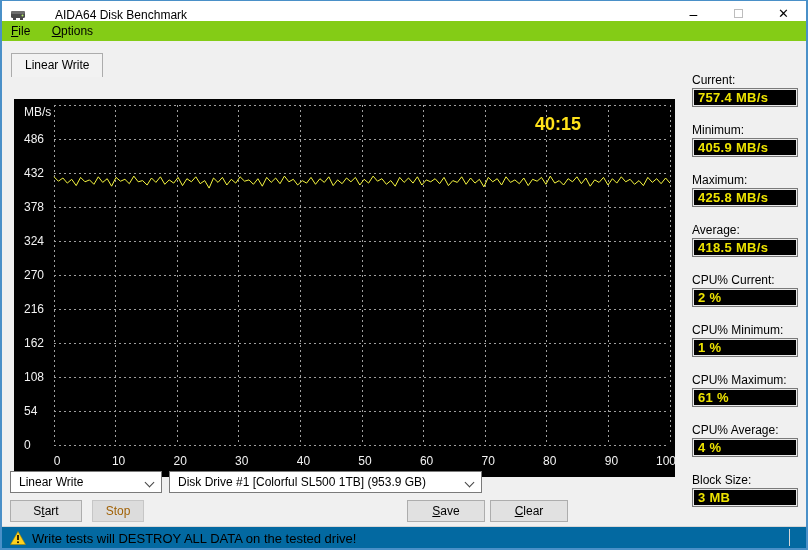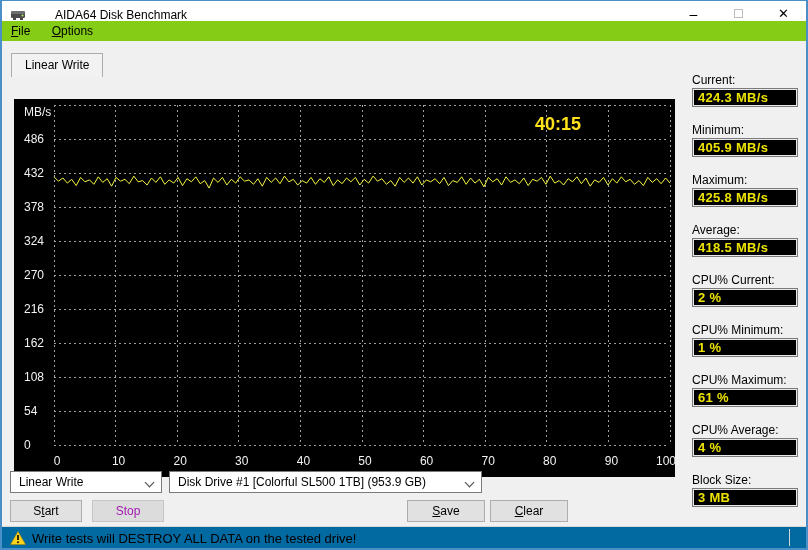--- a/index.html
+++ b/index.html
@@ -39,21 +39,21 @@
   .combo { position:absolute; top:470px; height:22px; background:#fff; border:1px solid #7a7a7a;
            font-size:12px; line-height:20px; padding-left:8px; white-space:nowrap; overflow:hidden; }
   #combo-test { left:8px; width:152px; }
   #combo-drive { left:167px; width:313px; }
   .chev { position:absolute; right:8px; top:7px; width:7px; height:7px;
           border-right:1px solid #444; border-bottom:1px solid #444; transform:rotate(45deg); }
   
   .btn { position:absolute; top:499px; height:22px; background:#e1e1e1; border:1px solid #adadad;
          font-size:12px; text-align:center; line-height:20px; }
   #btn-start { left:8px;  width:72px; }
-  #btn-stop  { left:90px; width:72px; background:#dcdcdc; border-color:#c6c6c6; color:#a21caf; }
+  #btn-stop  { left:90px; width:52px; background:#dcdcdc; border-color:#c6c6c6; color:#a16207; }
   #btn-save  { left:405px; width:78px; }
   #btn-clear { left:488px; width:78px; }
   .btn u, .menu-item u { text-decoration:underline; text-underline-offset:1px; }
   
   #statusbar { position:absolute; left:0; right:0; bottom:0; height:22px; background:#0369a1; border-top:1px solid #d7d7d7; }
   #status-icon { position:absolute; left:8px; top:4px; }
   #status-text { position:absolute; left:30px; top:4px; font-size:13px; color:#000; white-space:nowrap; }
   #status-divider { position:absolute; right:16px; top:2px; bottom:2px; width:1px; background:#d5d5d5; }
 </style>
 </head>
@@ -129,21 +129,21 @@
         <text x="535.8" y="366" fill="#f2f2f2" font-size="12" text-anchor="middle">80</text>
         <text x="597.4" y="366" fill="#f2f2f2" font-size="12" text-anchor="middle">90</text>
         <text x="659" y="366" fill="#f2f2f2" font-size="12" text-anchor="middle">100 %</text>
         <text x="544" y="31" fill="#ffe21a" font-size="18" font-weight="bold" text-anchor="middle">40:15</text>
         <polyline points="40.0,77.8 44.4,82.2 48.9,79.0 53.3,84.1 57.7,80.3 62.2,86.6 66.6,78.4 71.0,82.8 75.5,80.9 79.9,85.3 84.3,77.8 88.7,83.4 93.2,79.7 97.6,87.2 102.0,78.4 106.5,82.2 110.9,80.3 115.3,84.7 119.8,77.1 124.2,82.8 128.6,81.6 133.1,86.0 137.5,79.0 141.9,83.4 146.4,77.8 150.8,85.3 155.2,80.9 159.7,84.1 164.1,78.4 168.5,86.6 172.9,79.7 177.4,82.8 181.8,77.8 186.2,84.7 190.7,81.6 195.1,89.1 199.5,79.0 204.0,83.4 208.4,78.4 212.8,86.0 217.3,80.3 221.7,84.1 226.1,77.8 230.6,82.2 235.0,80.9 239.4,85.3 243.9,79.7 248.3,87.2 252.7,78.4 257.2,83.4 261.6,79.0 266.0,84.7 270.4,77.1 274.9,82.8 279.3,80.3 283.7,86.0 288.2,81.6 292.6,84.1 297.0,78.4 301.5,85.3 305.9,79.7 310.3,83.4 314.8,77.8 319.2,86.6 323.6,80.9 328.1,84.7 332.5,79.0 336.9,82.8 341.4,78.4 345.8,86.0 350.2,80.3 354.6,84.1 359.1,77.1 363.5,82.2 367.9,79.7 372.4,85.3 376.8,81.6 381.2,87.2 385.7,78.4 390.1,83.4 394.5,79.0 399.0,84.1 403.4,77.8 407.8,86.0 412.3,80.9 416.7,82.8 421.1,79.7 425.6,84.7 430.0,78.4 434.4,86.6 438.8,81.6 443.3,83.4 447.7,77.8 452.1,85.3 456.6,79.0 461.0,84.1 465.4,80.3 469.9,87.9 474.3,78.4 478.7,82.8 483.2,79.7 487.6,86.0 492.0,77.8 496.5,83.4 500.9,80.9 505.3,84.7 509.8,79.0 514.2,86.6 518.6,80.3 523.1,82.2 527.5,78.4 531.9,85.3 536.3,77.1 540.8,84.1 545.2,81.6 549.6,86.0 554.1,79.7 558.5,82.8 562.9,77.8 567.4,84.7 571.8,79.0 576.2,87.2 580.7,80.9 585.1,83.4 589.5,78.4 594.0,86.0 598.4,79.7 602.8,84.1 607.3,77.8 611.7,82.8 616.1,80.3 620.5,85.3 625.0,81.6 629.4,86.6 633.8,78.4 638.3,83.4 642.7,79.7 647.1,84.7 651.6,79.0 656.0,84.1" fill="none" stroke="#f6f640" stroke-width="1"></polyline>
       </svg></div>
 
   <div id="stats">
       <div class="stat-group">
         <div class="stat-label">Current:</div>
-        <div class="stat-value">424.3 MB/s</div>
+        <div class="stat-value">757.4 MB/s</div>
       </div>
       <div class="stat-group">
         <div class="stat-label">Minimum:</div>
         <div class="stat-value">405.9 MB/s</div>
       </div>
       <div class="stat-group">
         <div class="stat-label">Maximum:</div>
         <div class="stat-value">425.8 MB/s</div>
       </div>
       <div class="stat-group">

